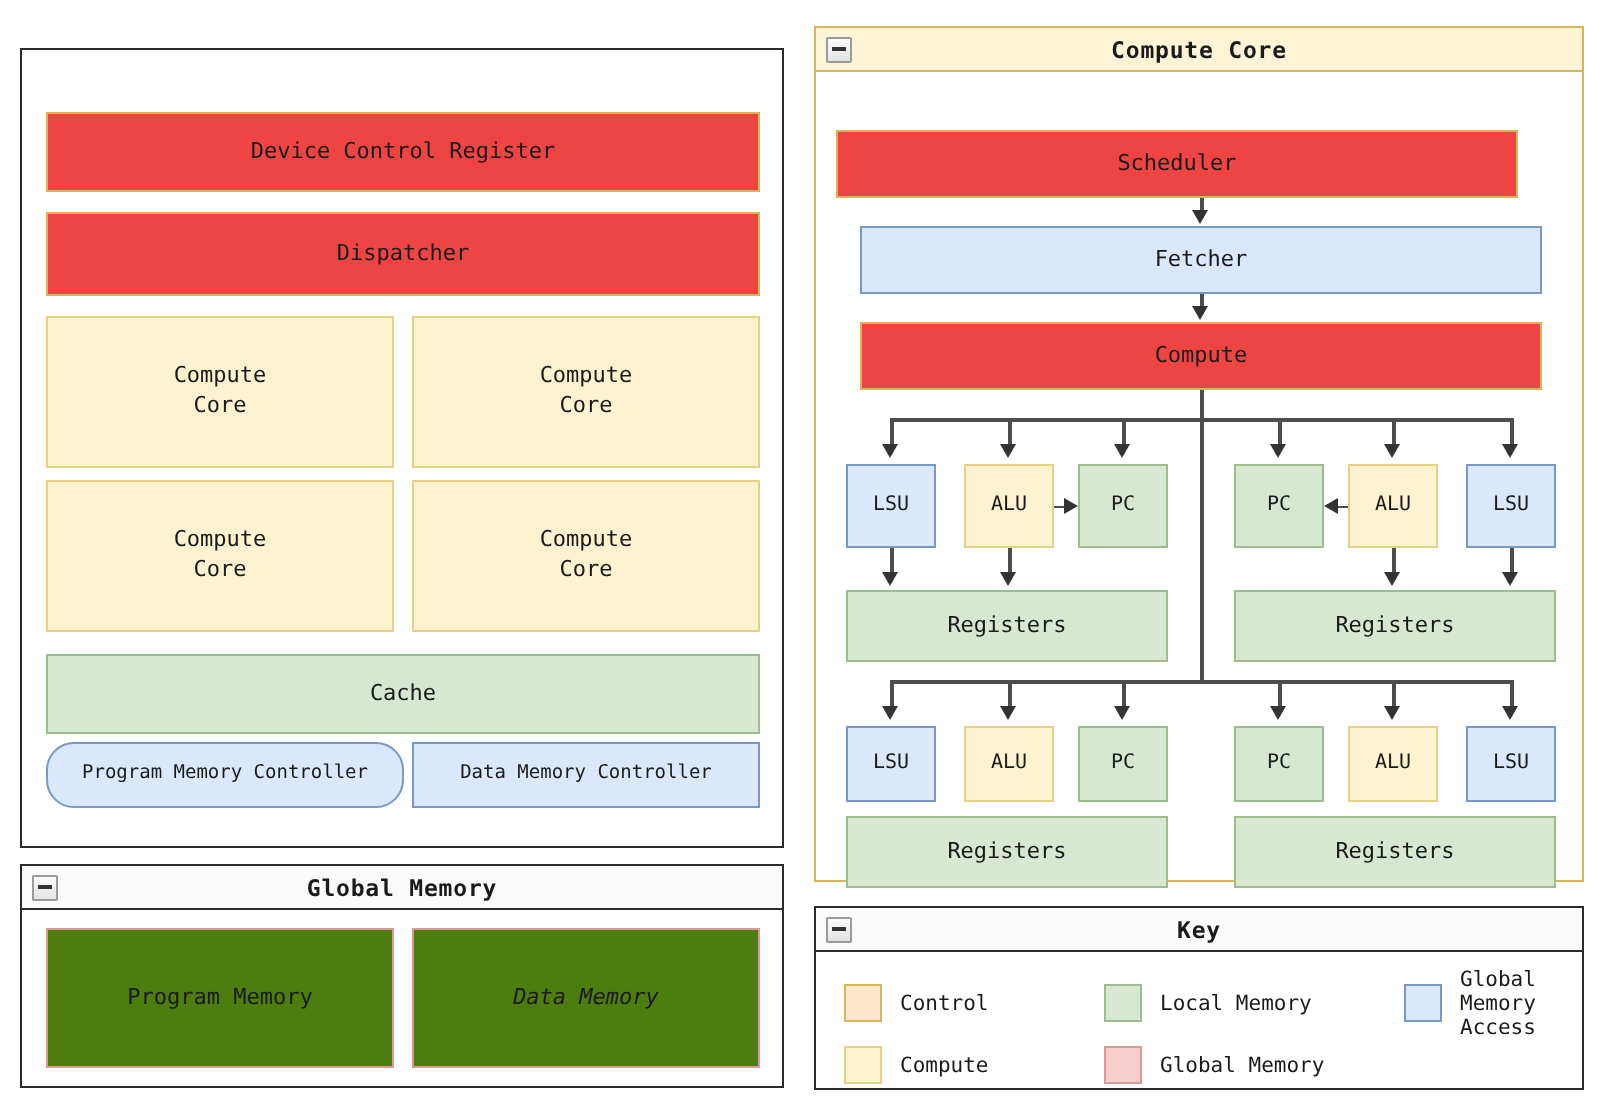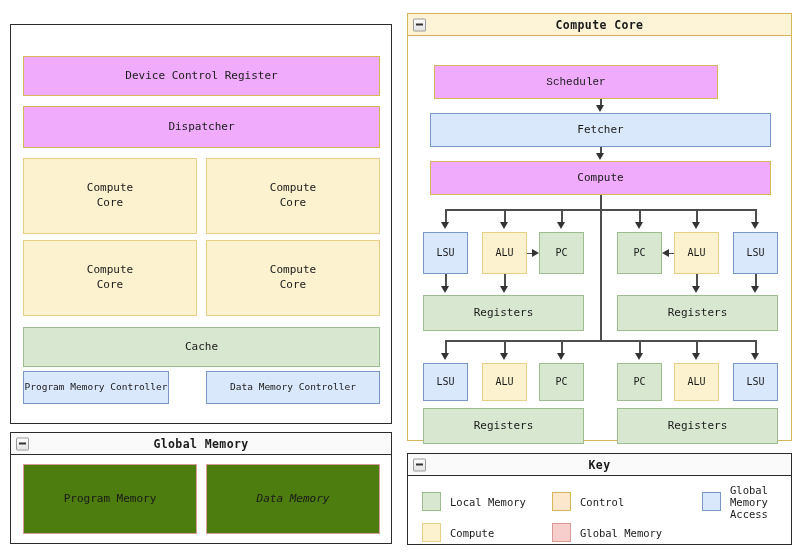--- a/index.html
+++ b/index.html
@@ -78,21 +78,21 @@
     display: flex;
     align-items: center;
     justify-content: center;
     text-align: center;
     font-size: 11px;
     line-height: 1.35;
     border-width: 1px;
     border-style: solid;
     white-space: pre-line;
   }
-  .c-control { background: #f0abfc; border-color: #d6b656; }
+  .c-control { background: #ef4444; border-color: #d6b656; }
   .c-compute { background: #fcf2cf; border-color: #e8cf86; }
   .c-local   { background: #d8e8d0; border-color: #9dbd8e; }
   .c-gmemacc { background: #dae8fc; border-color: #7898c8; }
   .c-gmem    { background: #4d7c0f; border-color: #d99b98; }
 
   .small { font-size: 10px; }
   .tiny  { font-size: 9.5px; }
 
   
   .wire {
@@ -160,35 +160,35 @@
 Core</div>
     <div class="node c-compute" style="left:195px; top:111px; width:174px; height:76px;">Compute
 Core</div>
     <div class="node c-compute" style="left:12px; top:193px; width:174px; height:76px;">Compute
 Core</div>
     <div class="node c-compute" style="left:195px; top:193px; width:174px; height:76px;">Compute
 Core</div>
 
     <div class="node c-local" style="left:12px; top:280px; width:357px; height:40px;">Cache</div>
 
-    <div class="node c-gmemacc tiny" style="left:12px; top:324px; width:146px; height:33px;">Program Memory Controller</div>
+    <div class="node c-gmemacc tiny" style="left:12px; top:324px; width:179px; height:33px;border-radius:14px;">Program Memory Controller</div>
     <div class="node c-gmemacc tiny" style="left:195px; top:324px; width:174px; height:33px;">Data Memory Controller</div>
   </div>
 </div>
 
 <div class="panel soft" style="left:407px; top:13px; width:385px; height:428px;">
   <div class="panel-title">
     <span class="collapse-btn">
         <i></i>
       </span>
     <span>Compute Core</span>
   </div>
   <div class="panel-body">
 
-    <div class="node c-control" style="left:26px; top:29px; width:284px; height:34px;font-family:Liberation Mono, monospace;">Scheduler</div>
+    <div class="node c-control" style="left:10px; top:29px; width:341px; height:34px;">Scheduler</div>
 
     <div class="wire v" style="left:192px; top:63px; height:10px;"></div>
     <div class="arrowhead down" style="left:188.3px; top:69px;"></div>
 
     <div class="node c-gmemacc" style="left:22px; top:77px; width:341px; height:34px;">Fetcher</div>
 
     <div class="wire v" style="left:192px; top:111px; height:10px;"></div>
     <div class="arrowhead down" style="left:188.3px; top:117px;"></div>
 
     <div class="node c-control" style="left:22px; top:125px; width:341px; height:34px;">Compute</div>
@@ -291,28 +291,28 @@
 <div class="panel" style="left:407px; top:453px; width:385px; height:92px;">
   <div class="panel-title">
     <span class="collapse-btn">
         <i></i>
       </span>
     <span>Key</span>
   </div>
   <div class="panel-body">
     <div class="legend-grid">
       <div class="legend-item">
+        <span class="swatch" style="background:#fce7cd;border-color:#d6b656;"></span>
+        <span>Control</span>
+      </div>
+      <div class="legend-item">
         <span class="swatch" style="background:#d8e8d0;border-color:#9dbd8e;"></span>
         <span>Local Memory</span>
       </div>
       <div class="legend-item">
-        <span class="swatch" style="background:#fce7cd;border-color:#d6b656;"></span>
-        <span>Control</span>
-      </div>
-      <div class="legend-item">
         <span class="swatch" style="background:#dae8fc;border-color:#7898c8;"></span>
         <span>Global Memory Access</span>
       </div>
       <div class="legend-item">
         <span class="swatch" style="background:#fcf2cf;border-color:#e8cf86;"></span>
         <span>Compute</span>
       </div>
       <div class="legend-item">
         <span class="swatch" style="background:#f8cecc;border-color:#d99b98;"></span>
         <span>Global Memory</span>

